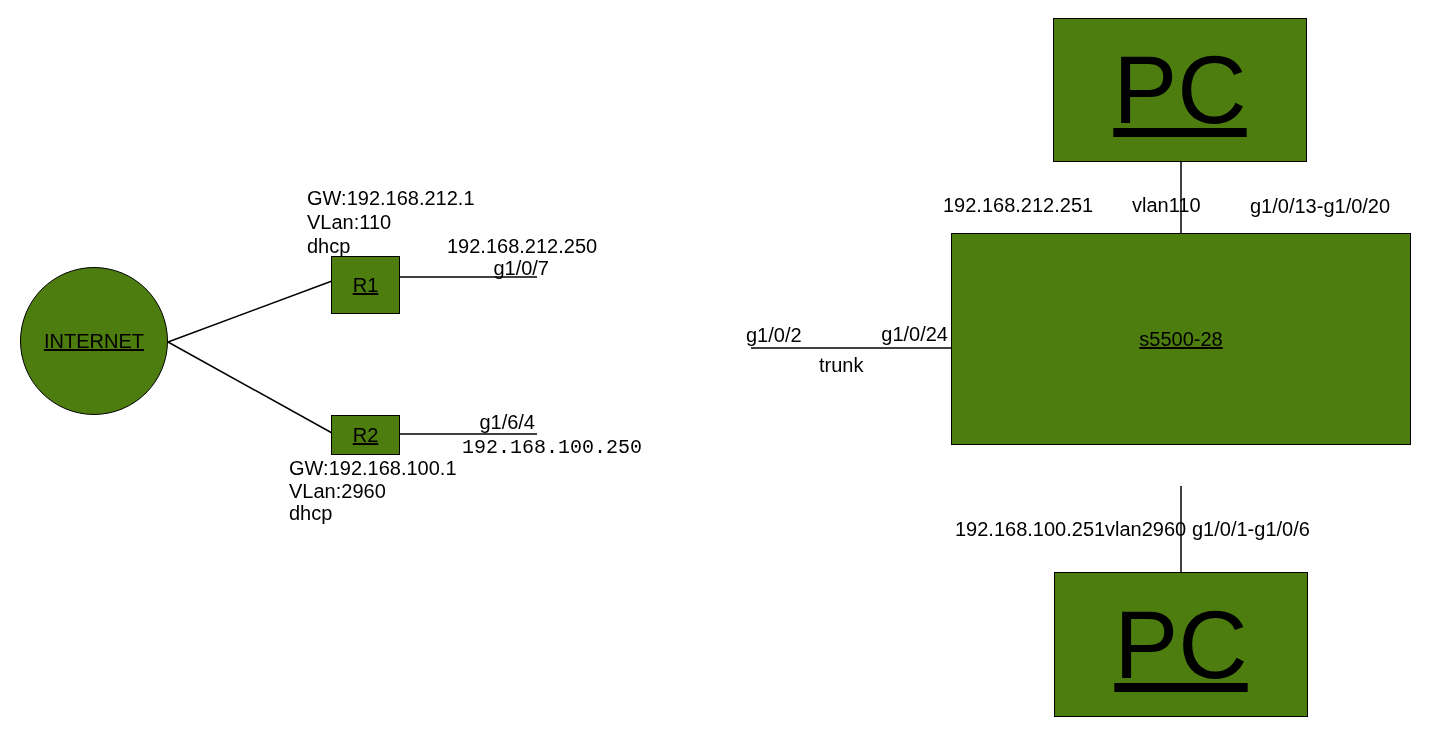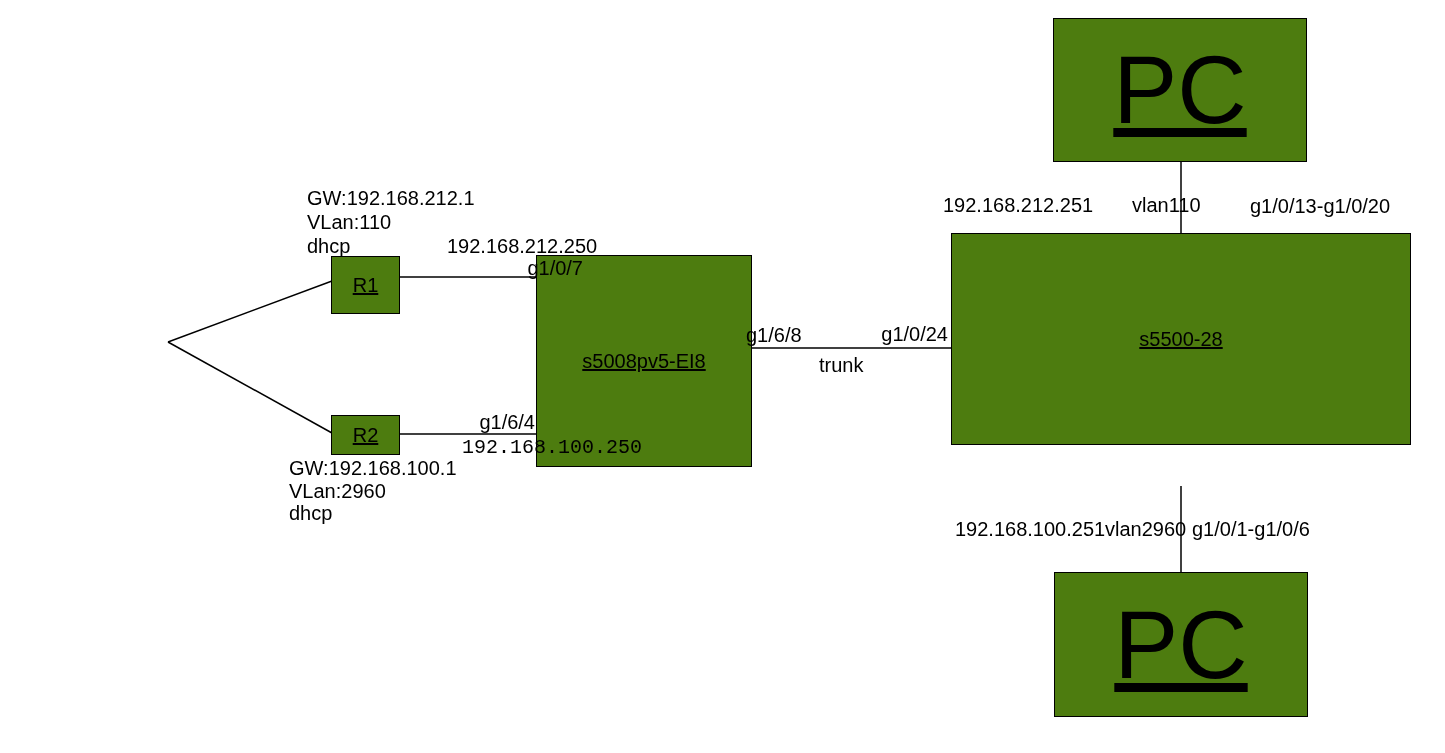--- a/index.html
+++ b/index.html
@@ -59,58 +59,58 @@
   <svg class="links" width="1445" height="753">
     <line x1="168" y1="342" x2="332" y2="281"></line>
     <line x1="168" y1="342" x2="332" y2="433"></line>
     <line x1="399" y1="277" x2="537" y2="277"></line>
     <line x1="399" y1="434" x2="537" y2="434"></line>
     <line x1="751" y1="348" x2="952" y2="348"></line>
     <line x1="1181" y1="161" x2="1181" y2="247"></line>
     <line x1="1181" y1="486" x2="1181" y2="573"></line>
   </svg>
 
+  <div class="node circle" style="left:20px; top:267px; width:148px; height:148px;">
+    <span>INTERNET</span>
+  </div>
 
   <div class="node" style="left:331px; top:256px; width:69px; height:58px;">
     <span>R1</span>
   </div>
 
   <div class="node" style="left:331px; top:415px; width:69px; height:40px;text-align:right;">
     <span>R2</span>
   </div>
 
-  <div class="node" style="left:536px; top:255px; width:216px; height:212px;">
-    <span>s5008pv5-EI8</span>
-  </div>
 
   <div class="node" style="left:951px; top:233px; width:460px; height:212px;">
     <span>s5500-28</span>
   </div>
 
   <div class="node pc" style="left:1053px; top:18px; width:254px; height:144px;">
     <span>PC</span>
   </div>
 
   <div class="node pc" style="left:1054px; top:572px; width:254px; height:145px;">
     <span>PC</span>
   </div>
 
   <div class="lbl" style="left:307px; top:187px;">GW:192.168.212.1</div>
   <div class="lbl" style="left:307px; top:211px;text-align:right;">VLan:110</div>
   <div class="lbl" style="left:307px; top:235px;">dhcp</div>
   <div class="lbl" style="left:447px; top:235px;">192.168.212.250</div>
-  <div class="lbl" style="right:862px; top:257px;">g1/0/7</div>
+  <div class="lbl" style="right:896px; top:257px;">g1/0/7</div>
 
   <div class="lbl" style="right:910px; top:411px;">g1/6/4</div>
   <div class="lbl" style="left:462px; top:437px;font-family:Liberation Mono, monospace;">192.168.100.250</div>
   <div class="lbl" style="left:289px; top:457px;">GW:192.168.100.1</div>
   <div class="lbl" style="left:289px; top:480px;">VLan:2960</div>
   <div class="lbl" style="left:289px; top:502px;">dhcp</div>
 
-  <div class="lbl" style="left:746px; top:324px;">g1/6/8</div>
+  <div class="lbl" style="left:746px; top:324px;">g1/0/2</div>
   <div class="lbl" style="left:819px; top:354px;">trunk</div>
   <div class="lbl" style="right:497px; top:323px;">g1/0/24</div>
 
   <div class="lbl" style="left:943px; top:194px;">192.168.212.251</div>
   <div class="lbl" style="left:1097px; top:194px;margin-left:35px;">vlan110</div>
   <div class="lbl" style="left:1250px; top:195px;">g1/0/13-g1/0/20</div>
 
   <div class="lbl" style="left:955px; top:518px;">192.168.100.251</div>
   <div class="lbl" style="left:1105px; top:518px;">vlan2960</div>
   <div class="lbl" style="left:1192px; top:518px;">g1/0/1-g1/0/6</div>

